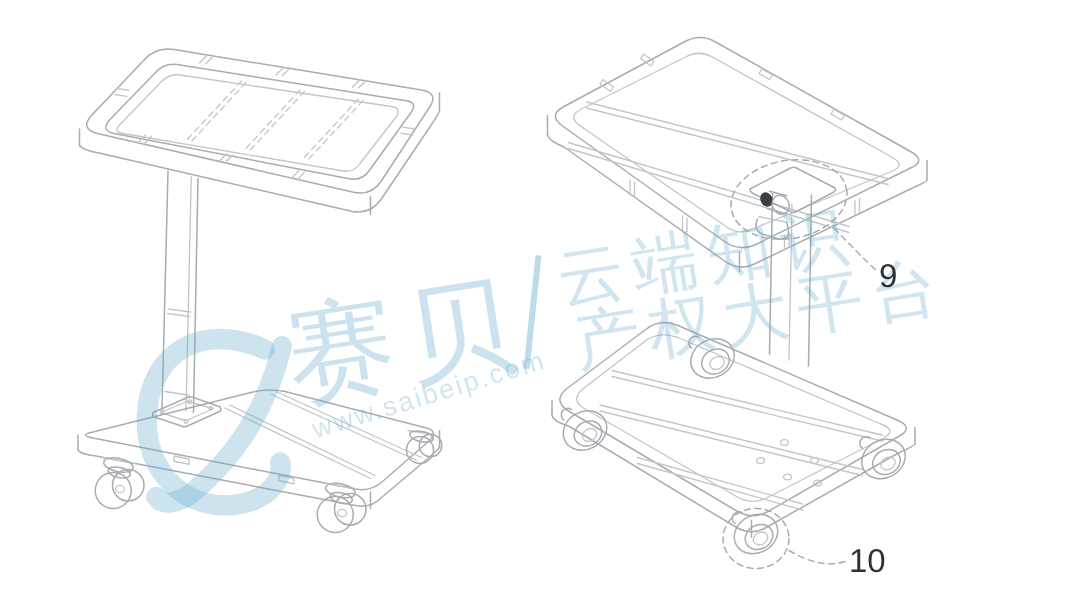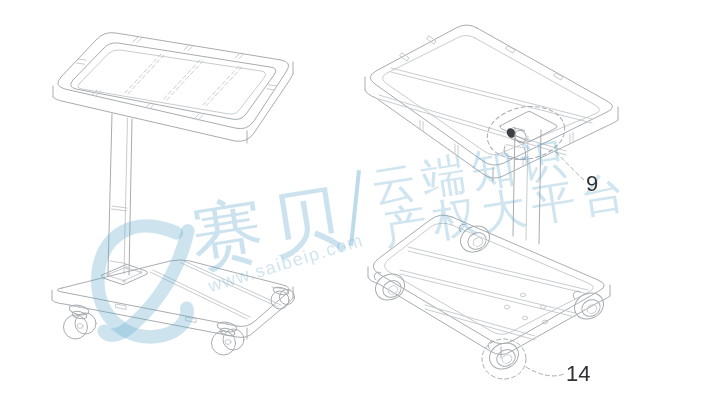--- a/index.html
+++ b/index.html
@@ -173,14 +173,14 @@
       </g>
     </svg>
     <div class="wm-brand">赛贝</div>
     <div class="wm-bar"></div>
     <div class="wm-l1">云端知识</div>
     <div class="wm-l2">产权大平台</div>
     <div class="wm-url">www.saibeip.com</div>
   </div>
 
   <div class="lbl" style="left:586px;top:173px;">9</div>
-  <div class="lbl" style="left:566px;top:363px;">14</div>
+  <div class="lbl" style="left:566px;top:363px;">10</div>
 </div>
 
 </body></html>

